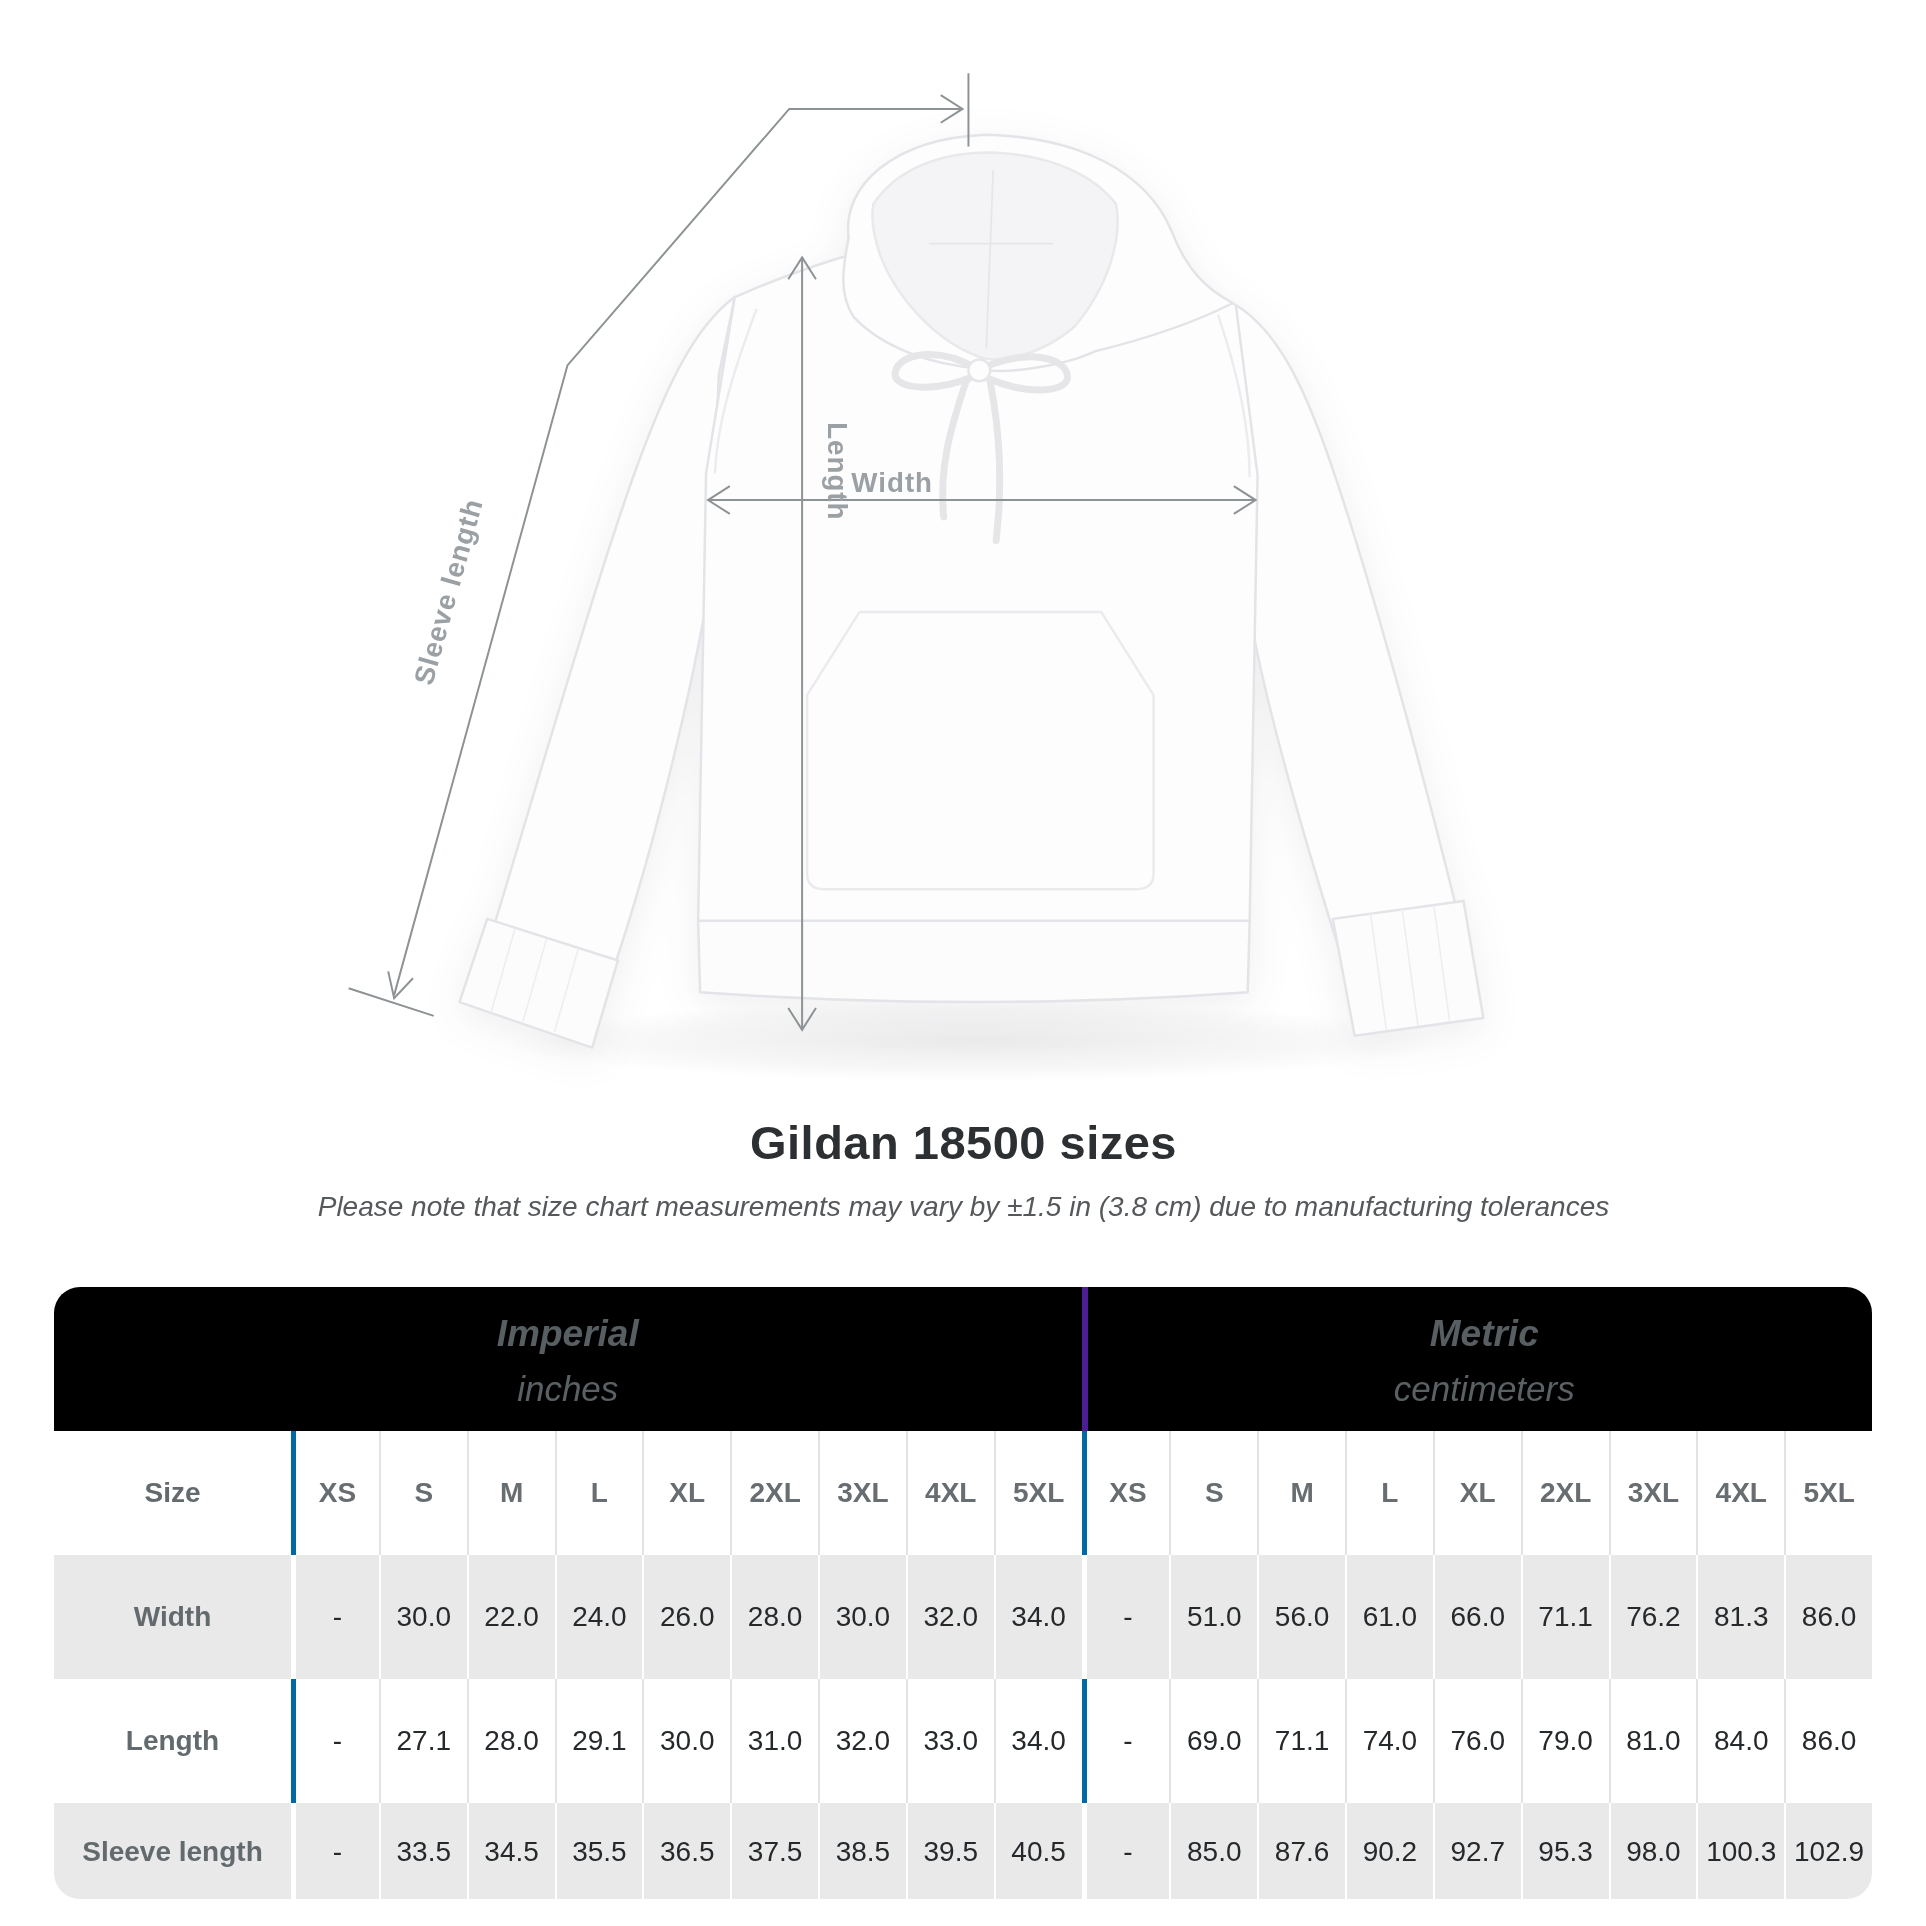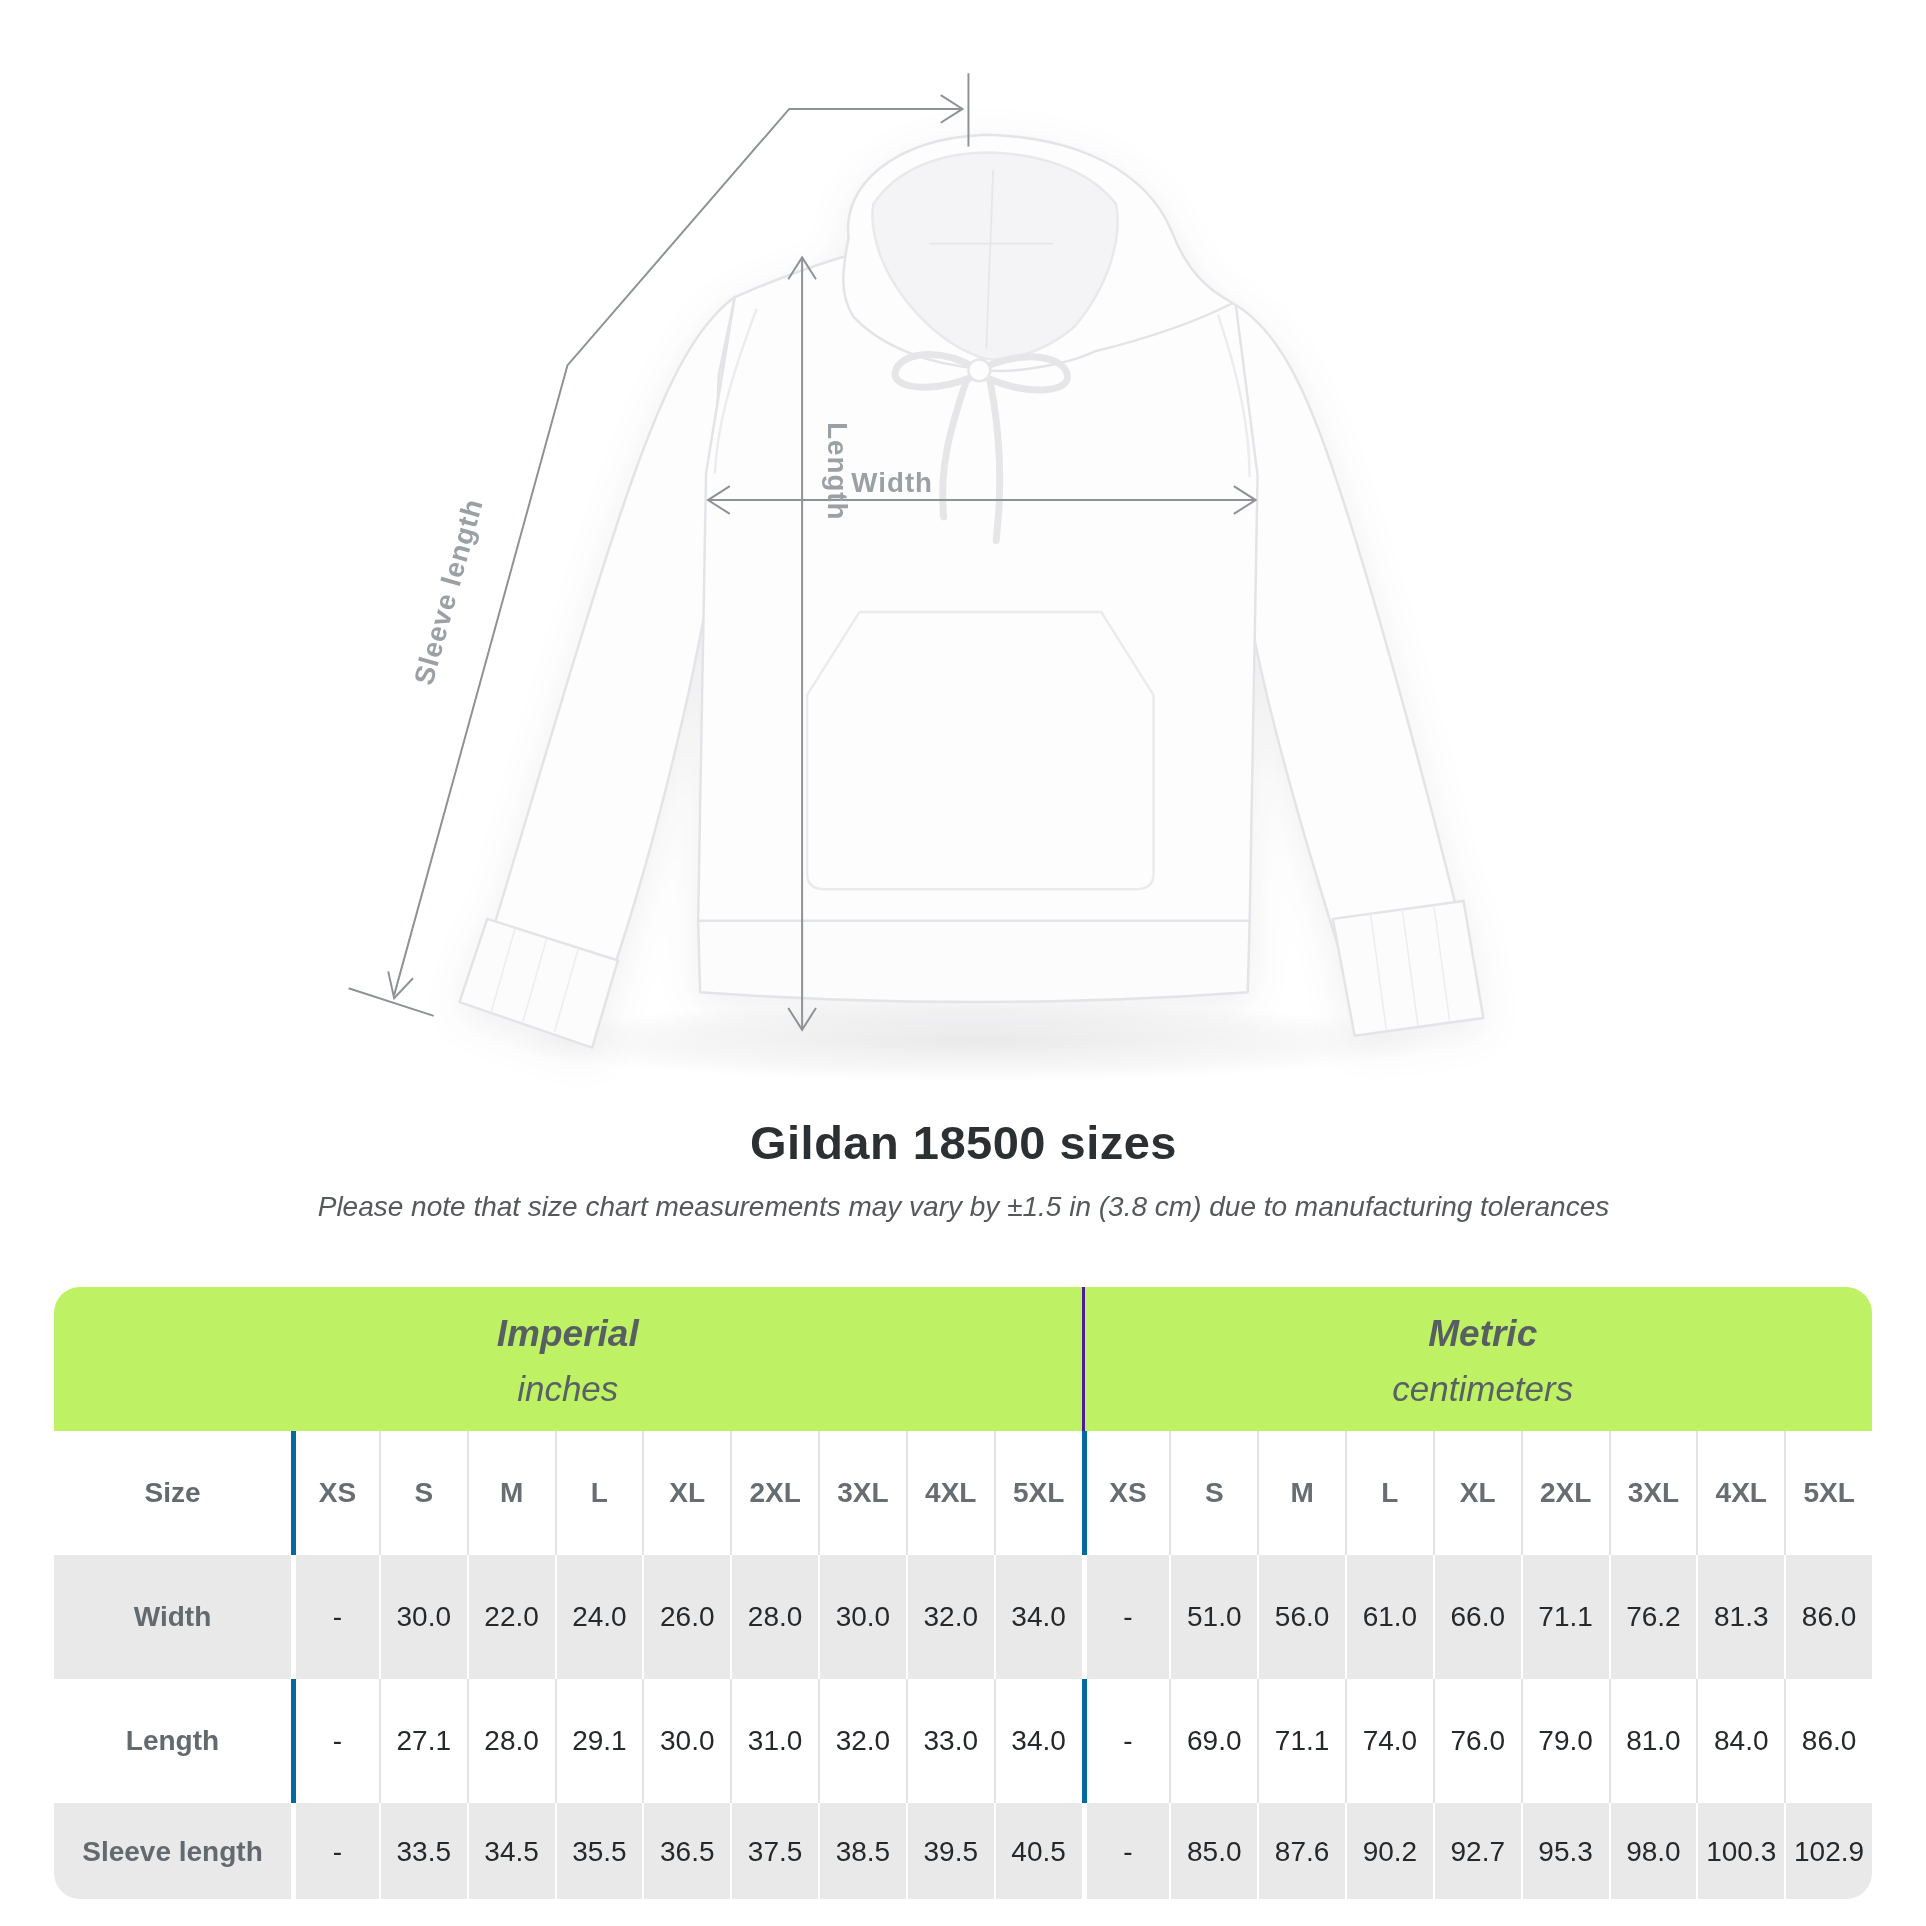--- a/index.html
+++ b/index.html
@@ -21,25 +21,25 @@
 
   
   .table{
     position:absolute;left:54px;top:1287px;width:1818px;height:612px;
     border-radius:26px;overflow:hidden;background:#ffffff;
   }
   .unit-row{
     display:grid;grid-template-columns:237px repeat(18,1fr);height:144px;
   }
   .unit-cell{
-    background:#bef264;display:flex;flex-direction:column;align-items:center;
+    background:#000000;display:flex;flex-direction:column;align-items:center;
     justify-content:flex-start;padding-top:26px;box-sizing:border-box;
   }
   .unit-cell.imperial{grid-column:1 / span 10;}
-  .unit-cell.metric{grid-column:11 / span 9;border-left:3px solid #4c1d95;padding-left:9px;}
+  .unit-cell.metric{grid-column:11 / span 9;border-left:6px solid #4c1d95;padding-left:9px;}
   .unit-label{font-size:37px;font-weight:bold;font-style:italic;color:#585f62;}
   .unit-sub{font-size:35px;font-style:italic;color:#5a6164;margin-top:14px;}
 
   .grid{
     display:grid;grid-template-columns:237px repeat(18,1fr);
     grid-template-rows:124px 124px 124px 97px;
   }
   .cell{display:flex;align-items:center;justify-content:center;box-sizing:border-box;font-size:28px;}
   .bg-gray{background:#e9e9ea;}
   .bg-white{background:#ffffff;}

